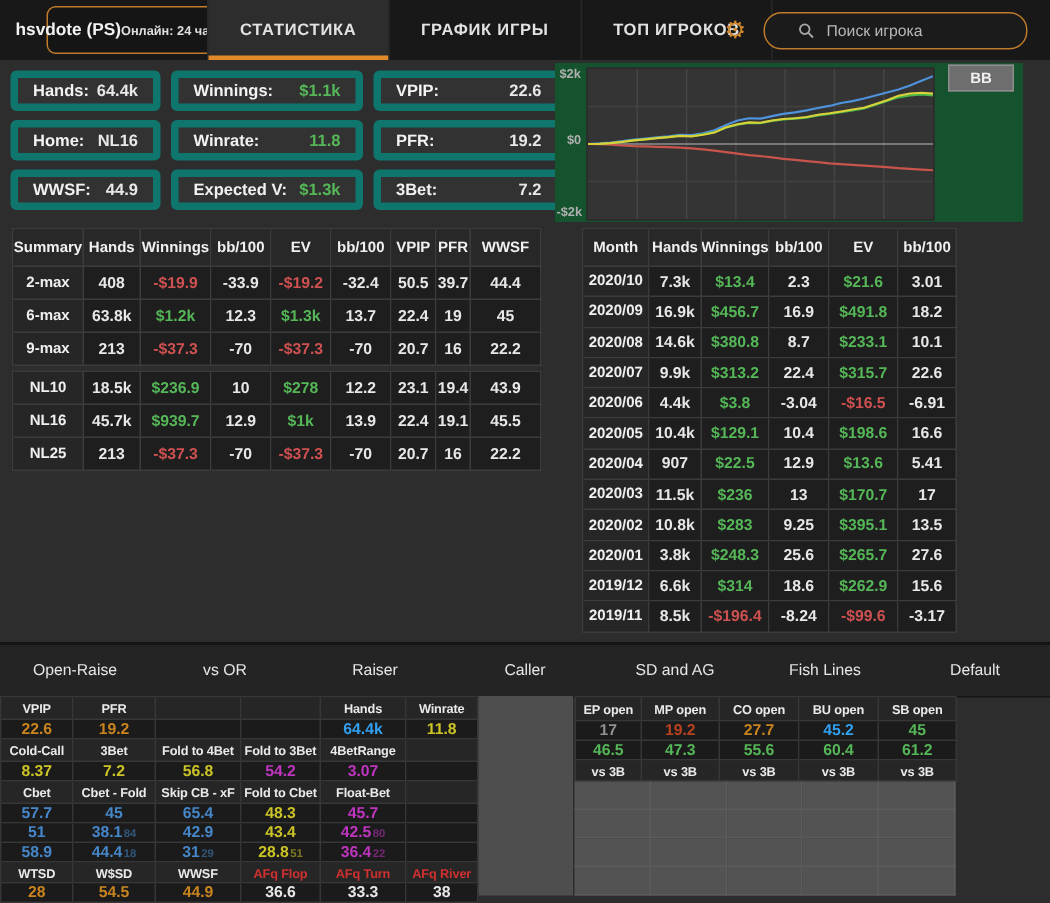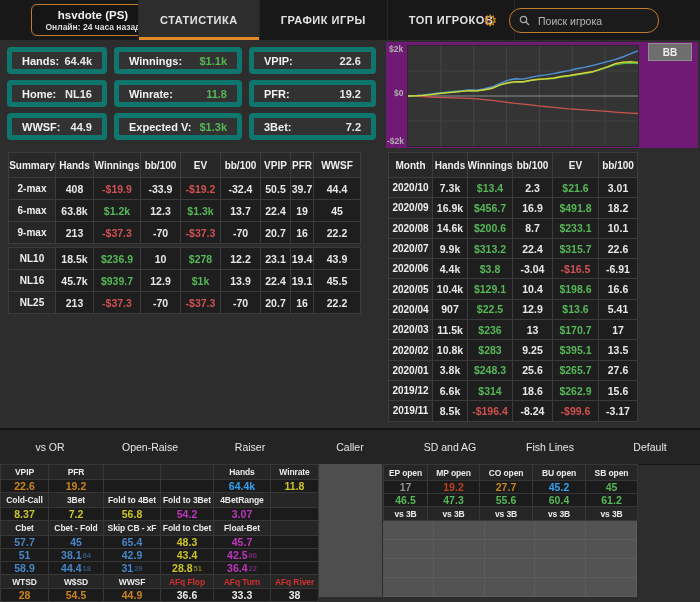--- a/index.html
+++ b/index.html
@@ -2,49 +2,49 @@
 <html><head>
 <meta charset="utf-8">
 <style>
   html,body{margin:0;padding:0;background:#222;}
   #app{position:relative;width:700px;height:602px;background:#2d2d2d;overflow:hidden;
        font-family:"Liberation Sans","DejaVu Sans",sans-serif;}
 
   
   #topbar{position:absolute;left:0;top:0;width:700px;height:40px;background:#181818;}
   #player-box{position:absolute;left:7px;top:4px;width:122px;height:30px;border:1px solid #c07b2b;
-    border-radius:6px;background:#151515;display:flex;flex-direction:column;align-items:center;
+    border-radius:6px;background:#151515;display:flex;flex-direction:row;align-items:center;
     justify-content:center;cursor:pointer;margin-left:24px;}
   #player-name{font-size:11.5px;font-weight:bold;color:#f2f2f2;line-height:13px;white-space:nowrap;}
   #player-status{font-size:8.5px;font-weight:bold;color:#dedede;line-height:10px;white-space:nowrap;}
   #top-tabs{position:absolute;left:138px;top:0;height:40px;display:flex;}
   .top-tab{display:flex;align-items:center;padding:0 21px;font-size:11px;font-weight:bold;
     letter-spacing:.5px;color:#e2e2e2;border-left:1px solid #272727;position:relative;
     cursor:pointer;white-space:nowrap;}
   .top-tab:last-child{border-right:1px solid #272727;}
   .top-tab.active{background:#2d2d2d;}
   .top-tab.active::after{content:"";position:absolute;left:0;right:0;bottom:0;height:3px;background:#e2892a;}
   #gear{position:absolute;left:483px;top:0;height:40px;display:flex;align-items:center;
     font-size:16px;color:#d0872c;cursor:pointer;}
   #search-box{position:absolute;left:509px;top:8px;width:130px;height:23px;border:1px solid #c07b2b;
-    border-radius:12px;display:flex;align-items:center;padding:0 9px;gap:6px;background:#1b1b1b;}
+    border-radius:12px;display:flex;align-items:center;padding:0 22px;gap:6px;background:#1b1b1b;}
   #search-input{background:transparent;border:0;outline:0;color:#ccc;width:92px;
     font:10.5px "Liberation Sans",sans-serif;}
   #search-input::placeholder{color:#b8b8b8;}
 
   
   #stats-grid{position:absolute;left:7px;top:47px;display:grid;
     grid-template-columns:100px 128px 127px;grid-auto-rows:27px;column-gap:7px;row-gap:6px;}
   .stat-box{border:5px solid #0f766e;border-radius:4px;background:#323232;display:flex;
     align-items:center;justify-content:space-between;padding:0 10px;}
   .stat-label{font-size:11px;font-weight:bold;color:#f2f2f2;white-space:nowrap;}
   .stat-value{font-size:11px;font-weight:bold;white-space:nowrap;}
 
   
-  #chart-panel{position:absolute;left:386px;top:42px;width:312px;height:106px;background:#701a75;text-align:center;}
+  #chart-panel{position:absolute;left:370px;top:42px;width:312px;height:106px;background:#14532d;text-align:center;}
   .ylab{position:absolute;font-size:8.5px;font-weight:bold;color:#b0b0b0;}
   #yl-top{left:3px;top:2px;} #yl-mid{left:8px;top:46px;} #yl-bot{left:1px;bottom:2px;}
   #plot{position:absolute;left:21px;top:3px;width:230px;height:100px;background:#343434;
     border:1px solid #2a2a2a;}
   #bb-btn{position:absolute;right:6px;top:1px;width:42px;height:16px;background:#6e6e6e;
     border:1px solid #8d8d8d;color:#f0f0f0;font-size:10px;font-weight:bold;display:flex;
     align-items:center;justify-content:center;cursor:pointer;}
 
   
   .ptable{position:absolute;display:grid;border-left:1px solid #3c3c3c;border-top:1px solid #3c3c3c;
@@ -261,21 +261,21 @@
       <div class="tcell vcell c-g">$21.6</div>
       <div class="tcell vcell c-w">3.01</div>
       <div class="tcell lcell">2020/09</div>
       <div class="tcell vcell c-w">16.9k</div>
       <div class="tcell vcell c-g">$456.7</div>
       <div class="tcell vcell c-w">16.9</div>
       <div class="tcell vcell c-g">$491.8</div>
       <div class="tcell vcell c-w">18.2</div>
       <div class="tcell lcell">2020/08</div>
       <div class="tcell vcell c-w">14.6k</div>
-      <div class="tcell vcell c-g">$200.6</div>
+      <div class="tcell vcell c-g">$380.8</div>
       <div class="tcell vcell c-w">8.7</div>
       <div class="tcell vcell c-g">$233.1</div>
       <div class="tcell vcell c-w">10.1</div>
       <div class="tcell lcell">2020/07</div>
       <div class="tcell vcell c-w">9.9k</div>
       <div class="tcell vcell c-g">$313.2</div>
       <div class="tcell vcell c-w">22.4</div>
       <div class="tcell vcell c-g">$315.7</div>
       <div class="tcell vcell c-w">22.6</div>
       <div class="tcell lcell">2020/06</div>
@@ -322,22 +322,22 @@
       <div class="tcell vcell c-w">15.6</div>
       <div class="tcell lcell">2019/11</div>
       <div class="tcell vcell c-w">8.5k</div>
       <div class="tcell vcell c-r">-$196.4</div>
       <div class="tcell vcell c-w">-8.24</div>
       <div class="tcell vcell c-r">-$99.6</div>
       <div class="tcell vcell c-w">-3.17</div>
     </section>
 
   <nav id="hud-tabbar">
+      <div class="hud-tab">Open-Raise</div>
       <div class="hud-tab">vs OR</div>
-      <div class="hud-tab">Open-Raise</div>
       <div class="hud-tab">Raiser</div>
       <div class="hud-tab">Caller</div>
       <div class="hud-tab">SD and AG</div>
       <div class="hud-tab">Fish Lines</div>
       <div class="hud-tab">Default</div>
     </nav>
 
   <section id="hud-section">
     <div id="hud-left">
         <div class="hcell2 hl">VPIP</div>

